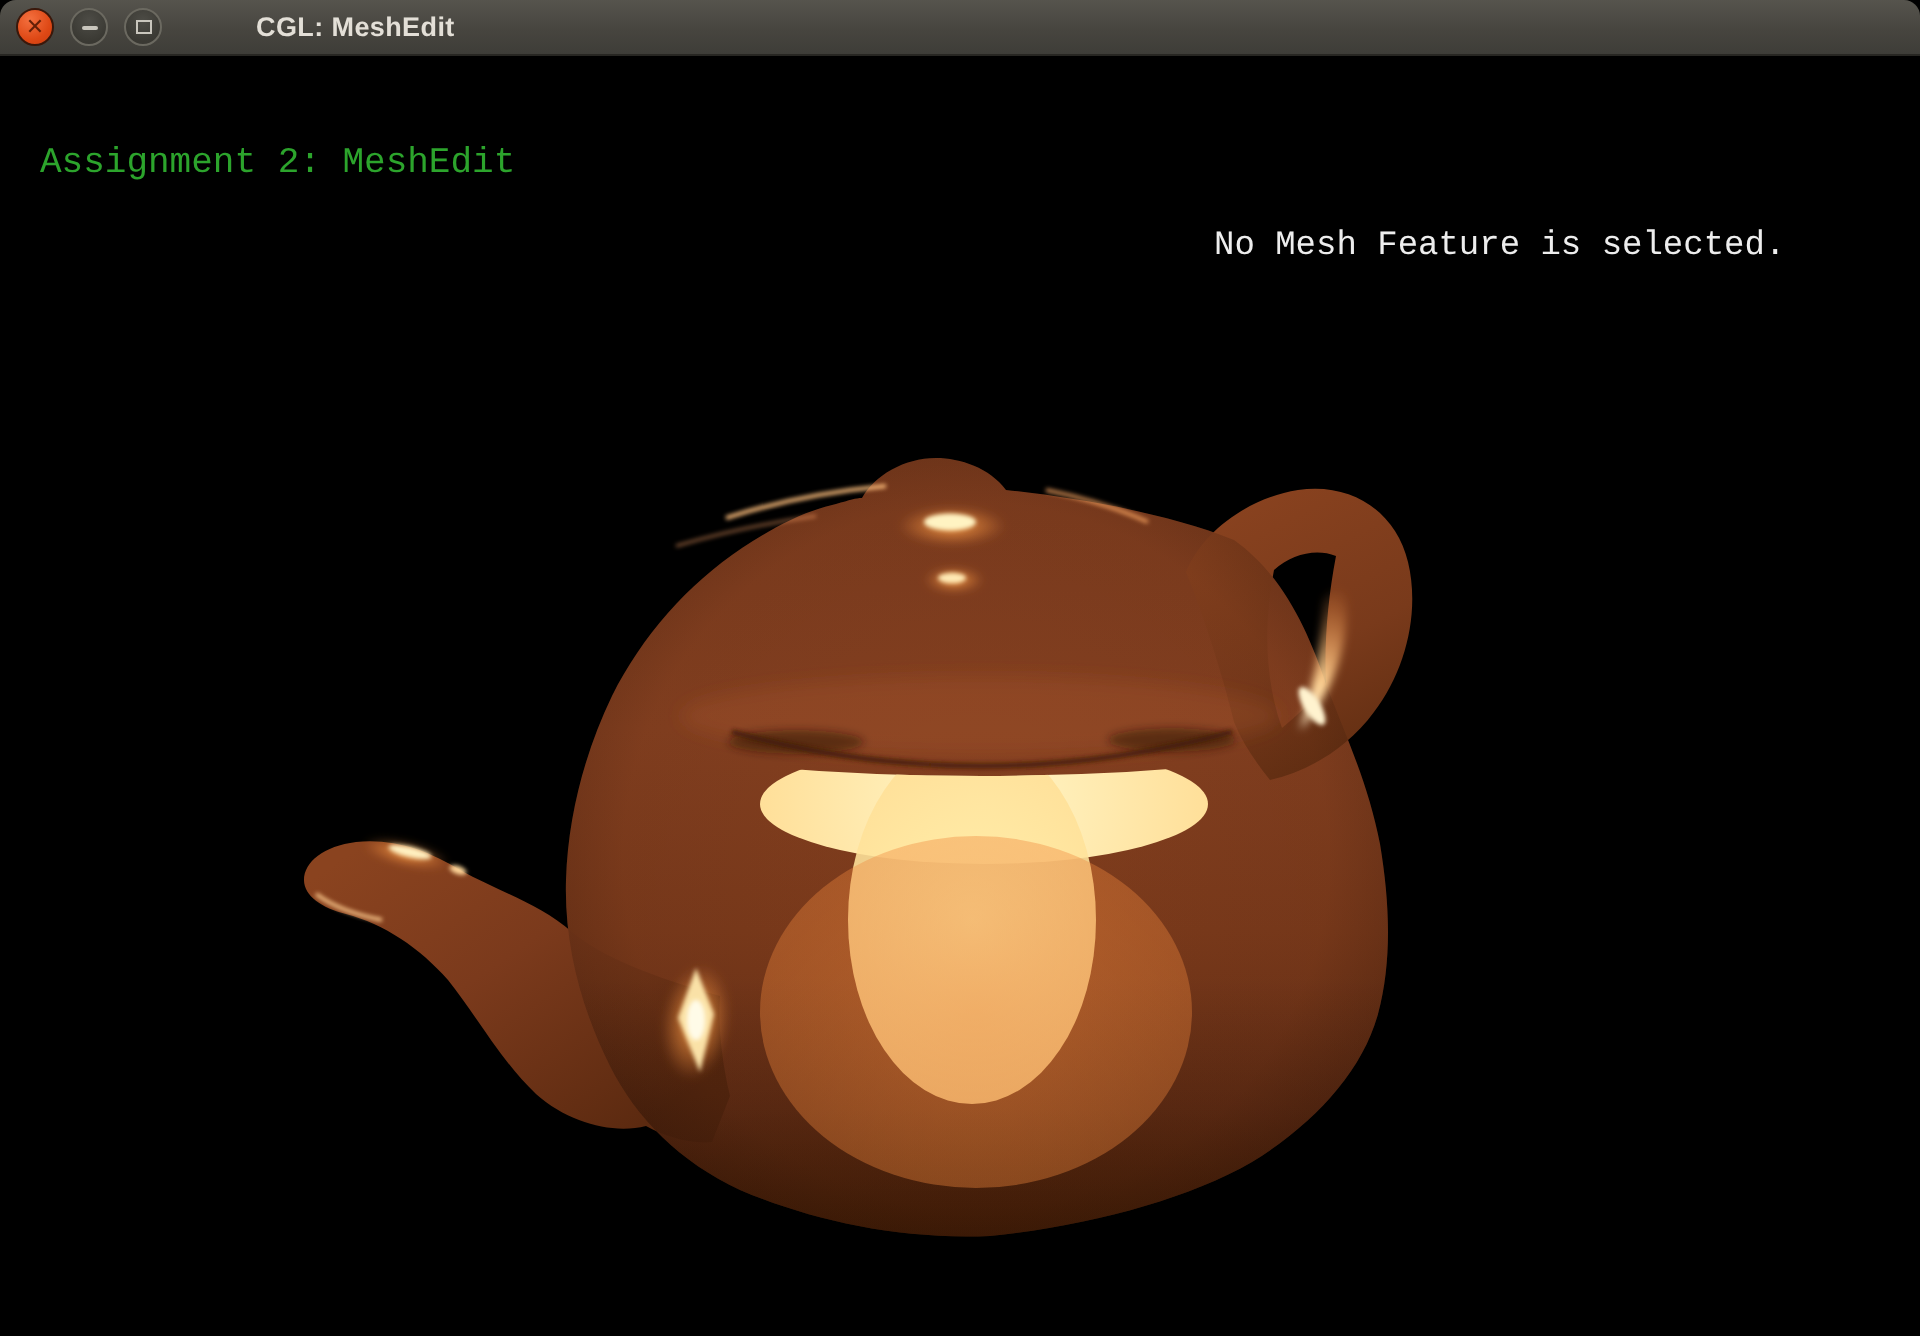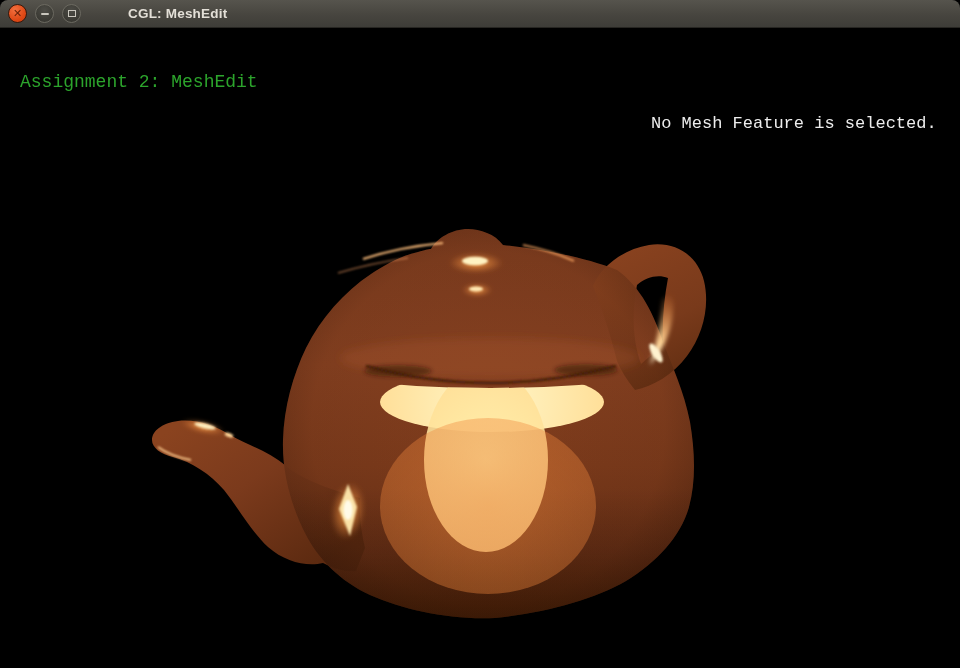--- a/index.html
+++ b/index.html
@@ -18,21 +18,21 @@
   .btn-max{left:62px;}
   .gl-min{width:8px;height:2px;background:#c9c6bd;border-radius:1px;}
   .gl-max{width:8px;height:7px;border:1.5px solid #c9c6bd;box-sizing:border-box;background:transparent;}
   .tb-title{position:absolute;left:88px;top:0;height:28px;line-height:27px;
     font-size:13.5px;font-weight:bold;color:#e3dfd7;letter-spacing:.2px;margin-left:40px;}
   
   .viewport{position:absolute;top:28px;left:0;width:960px;height:640px;background:#000;}
   .viewport svg{position:absolute;top:0;left:0;}
   .osd{position:absolute;font-family:Liberation Mono, monospace;white-space:pre;}
   .osd-heading{left:20px;top:44px;font-size:18px;color:#2ca42c;}
-  .osd-status{left:607px;top:86px;font-size:17px;color:#ededed;margin-left:44px;}
+  .osd-status{left:607px;top:86px;font-size:17px;color:#ededed;}
 </style>
 </head>
 <body>
 
 <div class="window">
 
   <div class="titlebar">
     <div class="tb-btn btn-close">
       <span class="gl">✕</span>
     </div>

